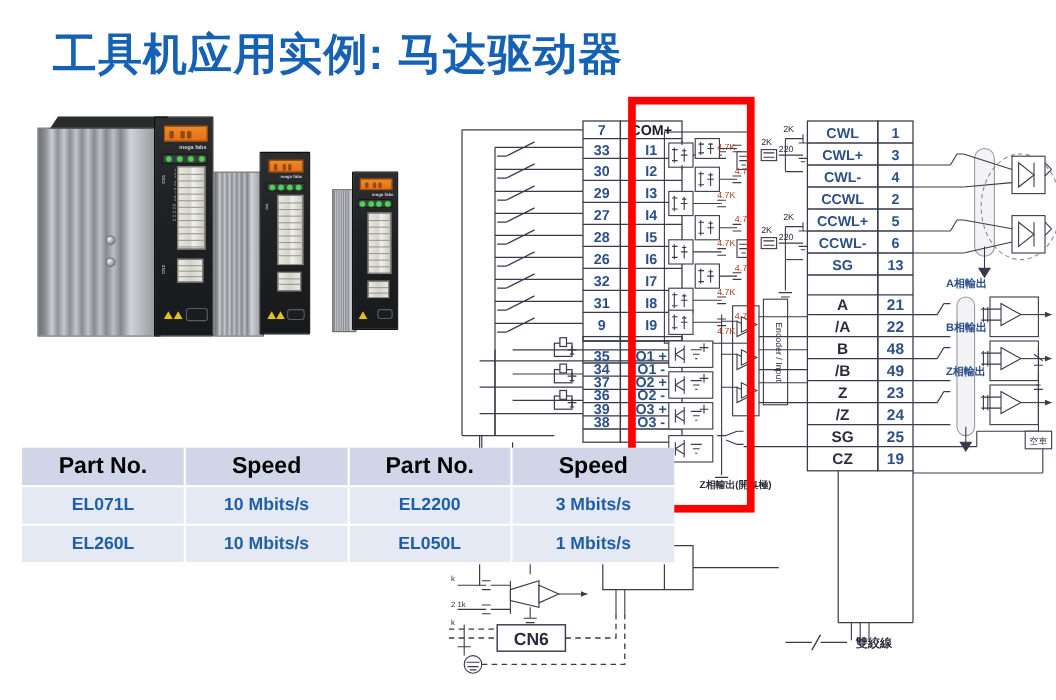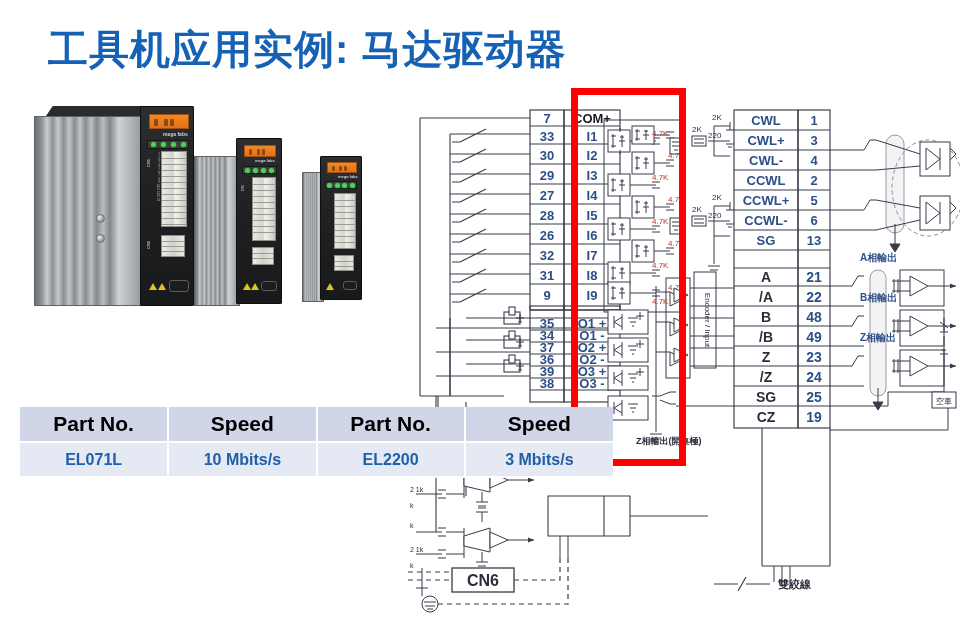--- a/index.html
+++ b/index.html
@@ -808,17 +808,23 @@
           <th>Speed</th>
         </tr>
       </thead>
       <tbody>
         <tr class="odd">
           <td>EL071L</td>
           <td>10 Mbits/s</td>
           <td>EL2200</td>
           <td>3 Mbits/s</td>
         </tr>
+        <tr class="odd">
+          <td>EL260L</td>
+          <td>10 Mbits/s</td>
+          <td>EL050L</td>
+          <td>1 Mbits/s</td>
+        </tr>
       </tbody>
     </table>
   </div>
 
 </div>
 
 </body></html>

